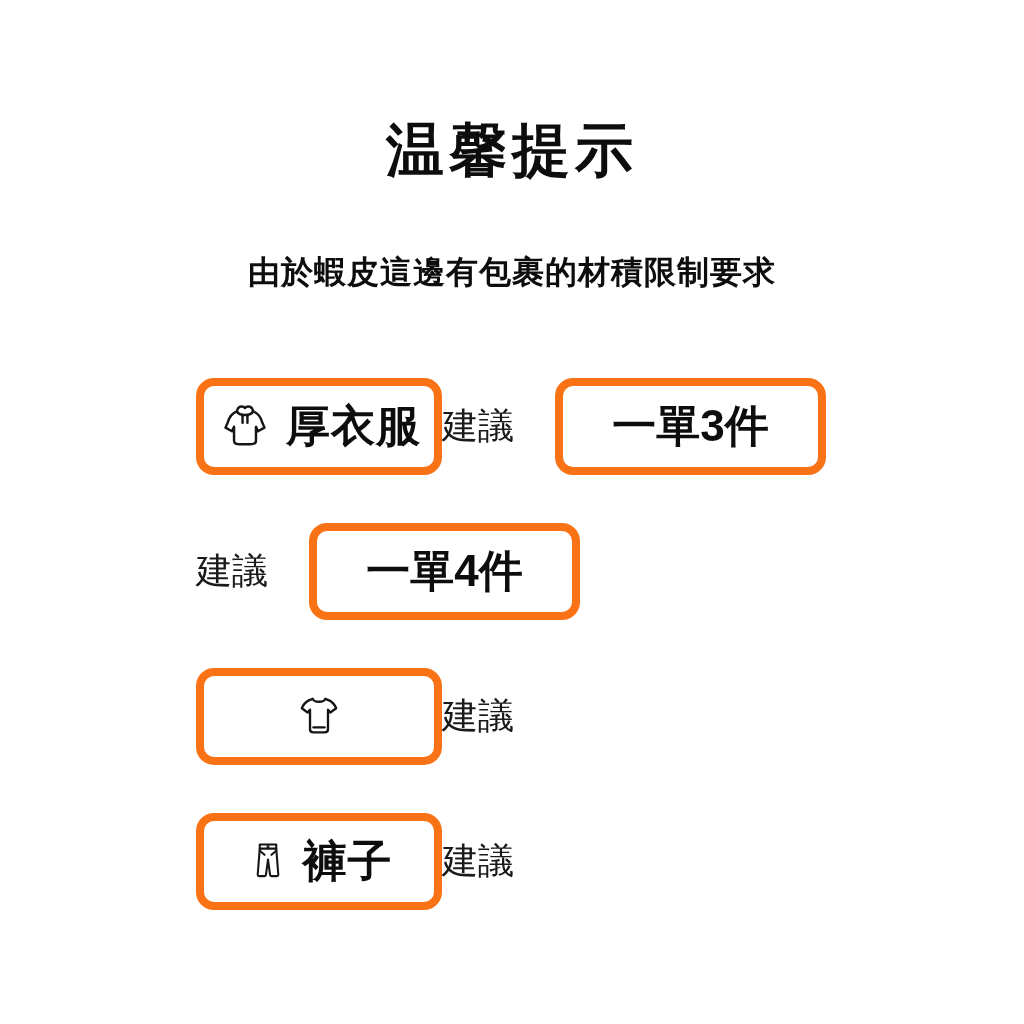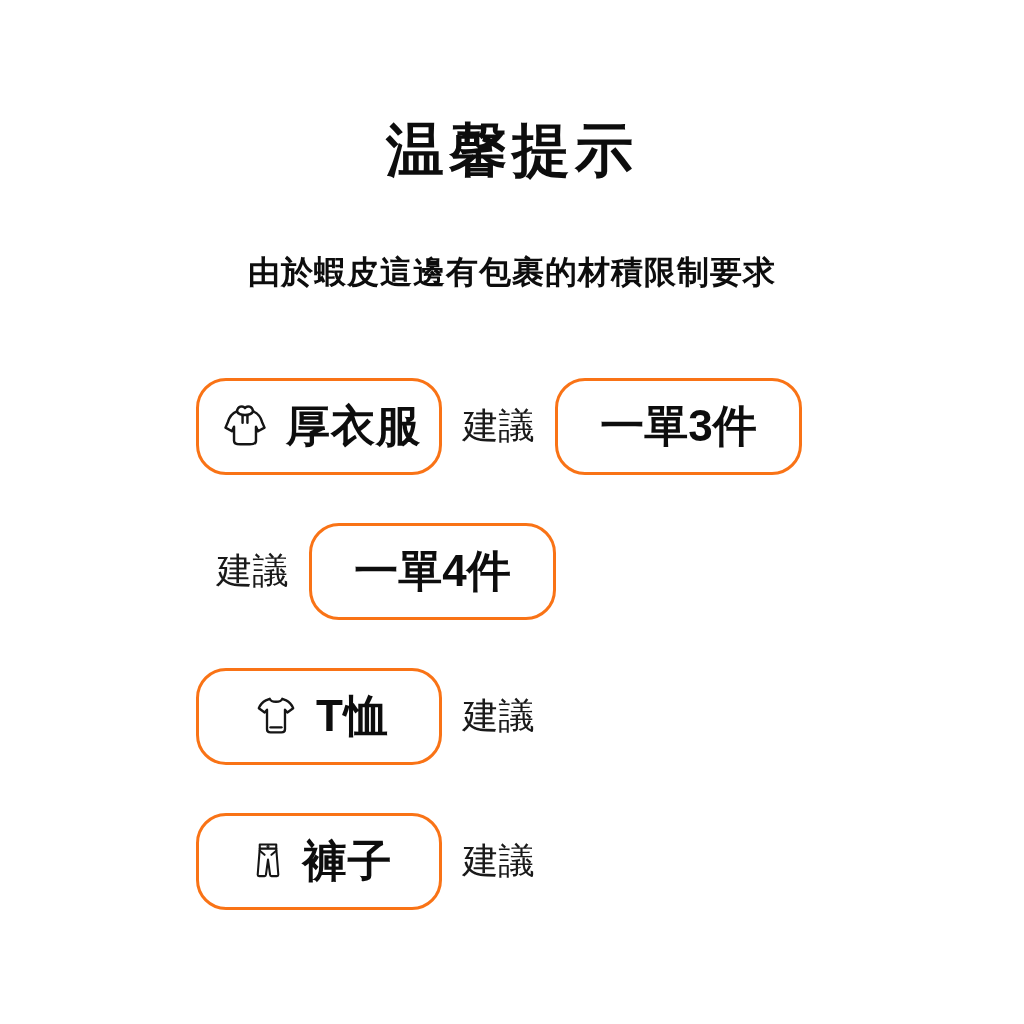--- a/index.html
+++ b/index.html
@@ -37,32 +37,32 @@
     align-items: center;
     gap: 48px;
   }
   .row {
     display: flex;
     align-items: center;
     width: 632px;
   }
   .pill {
     height: 97px;
-    border: 3px solid #f97316;
-    border-radius: 30px;
+    border: 8px solid #f97316;
+    border-radius: 18px;
     background: #ffffff;
     display: flex;
     align-items: center;
     justify-content: center;
   }
   .pill.category { width: 246px; gap: 13px; }
-  .pill.suggestion { width: 247px; }
+  .pill.suggestion { width: 271px; }
   .advice {
     width: 113px;
-    text-align: center;
+    text-align: left;
     font-size: 36px;
     font-weight: 400;
     color: #1a1a1a;
   }
   .cat-label {
     font-size: 44px;
     font-weight: 800;
     color: #0d0d0d;
     letter-spacing: 1px;
     white-space: nowrap;
@@ -117,21 +117,20 @@
   </div>
 
   <div class="row">
     <div class="pill category">
       <span class="icon-box">
         <svg width="54" height="50" viewBox="0 0 64 64" fill="none" stroke="#151515" stroke-width="3" stroke-linecap="round" stroke-linejoin="round">
           <path d="M24 10 C26 15 38 15 40 10 L45 12 C49 14 52 17 54 22 L46.5 27.5 L43.5 24 L43.5 49 C43.5 51.5 41.5 53 39 53 L25 53 C22.5 53 20.5 51.5 20.5 49 L20.5 24 L17.5 27.5 L10 22 C12 17 15 14 19 12 Z"></path>
           <path d="M25 46.5 L39 46.5"></path>
         </svg>
       </span>
-      <span class="cat-label">T恤</span>
     </div>
     <div class="advice">建議</div>
   </div>
 
   <div class="row">
     <div class="pill category">
       <span class="icon-box">
         <svg width="44" height="56" viewBox="0 0 64 64" fill="none" stroke="#151515" stroke-width="3" stroke-linecap="round" stroke-linejoin="round">
           <path d="M20 8 L44 8 L44 14 L20 14 Z"></path>
           <path d="M20 14 L17 52 C17 53.2 17.8 54 19 54 L27 54 C28.2 54 28.9 53.3 29 52 L32 30 L35 52 C35.1 53.3 35.8 54 37 54 L45 54 C46.2 54 47 53.2 47 52 L44 14"></path>

